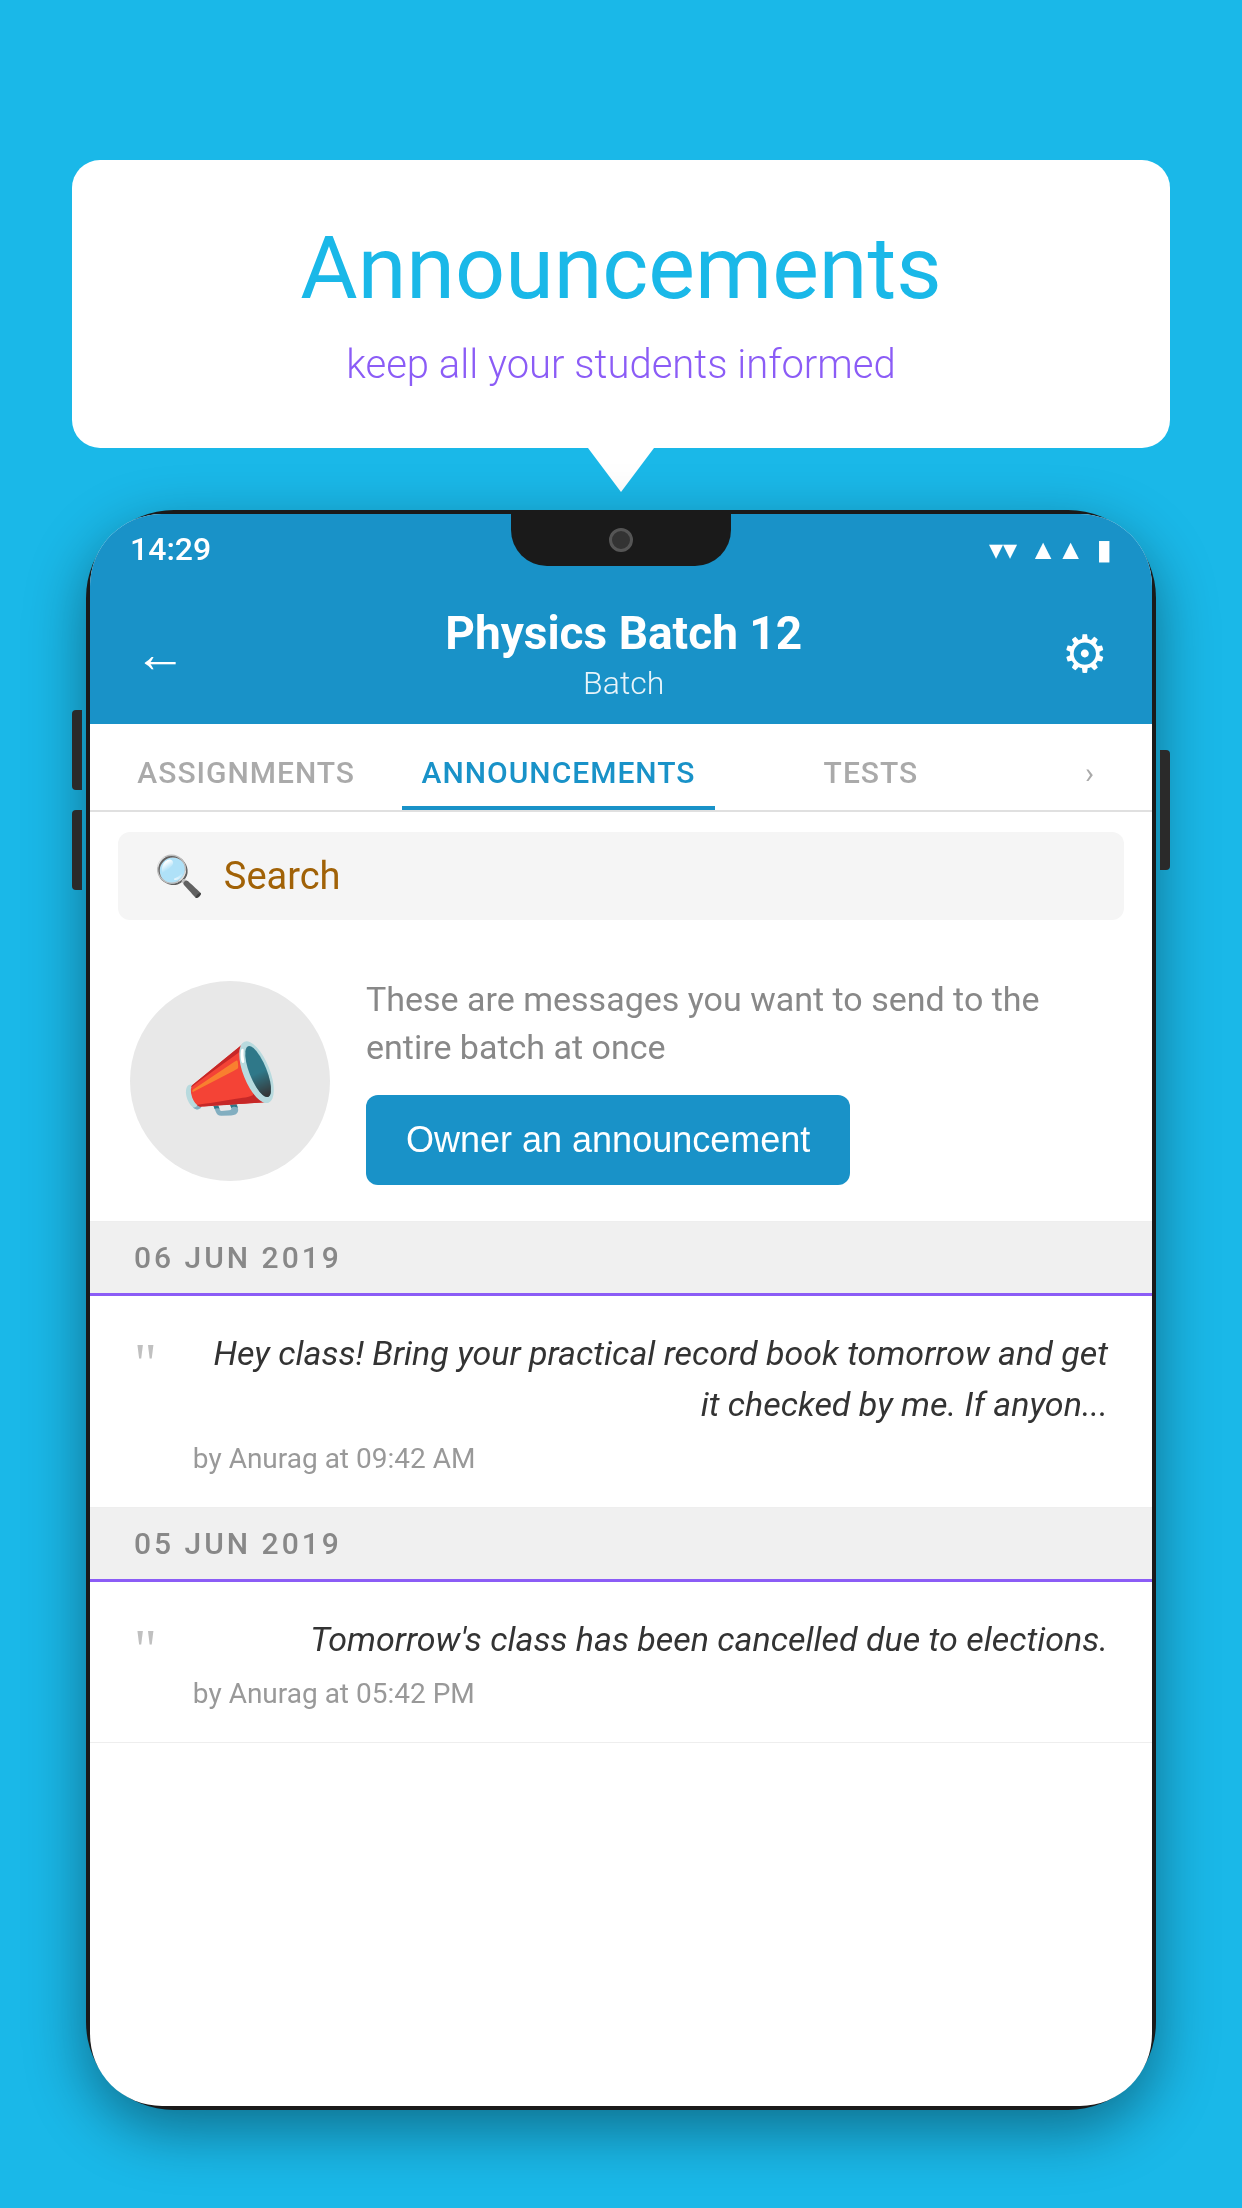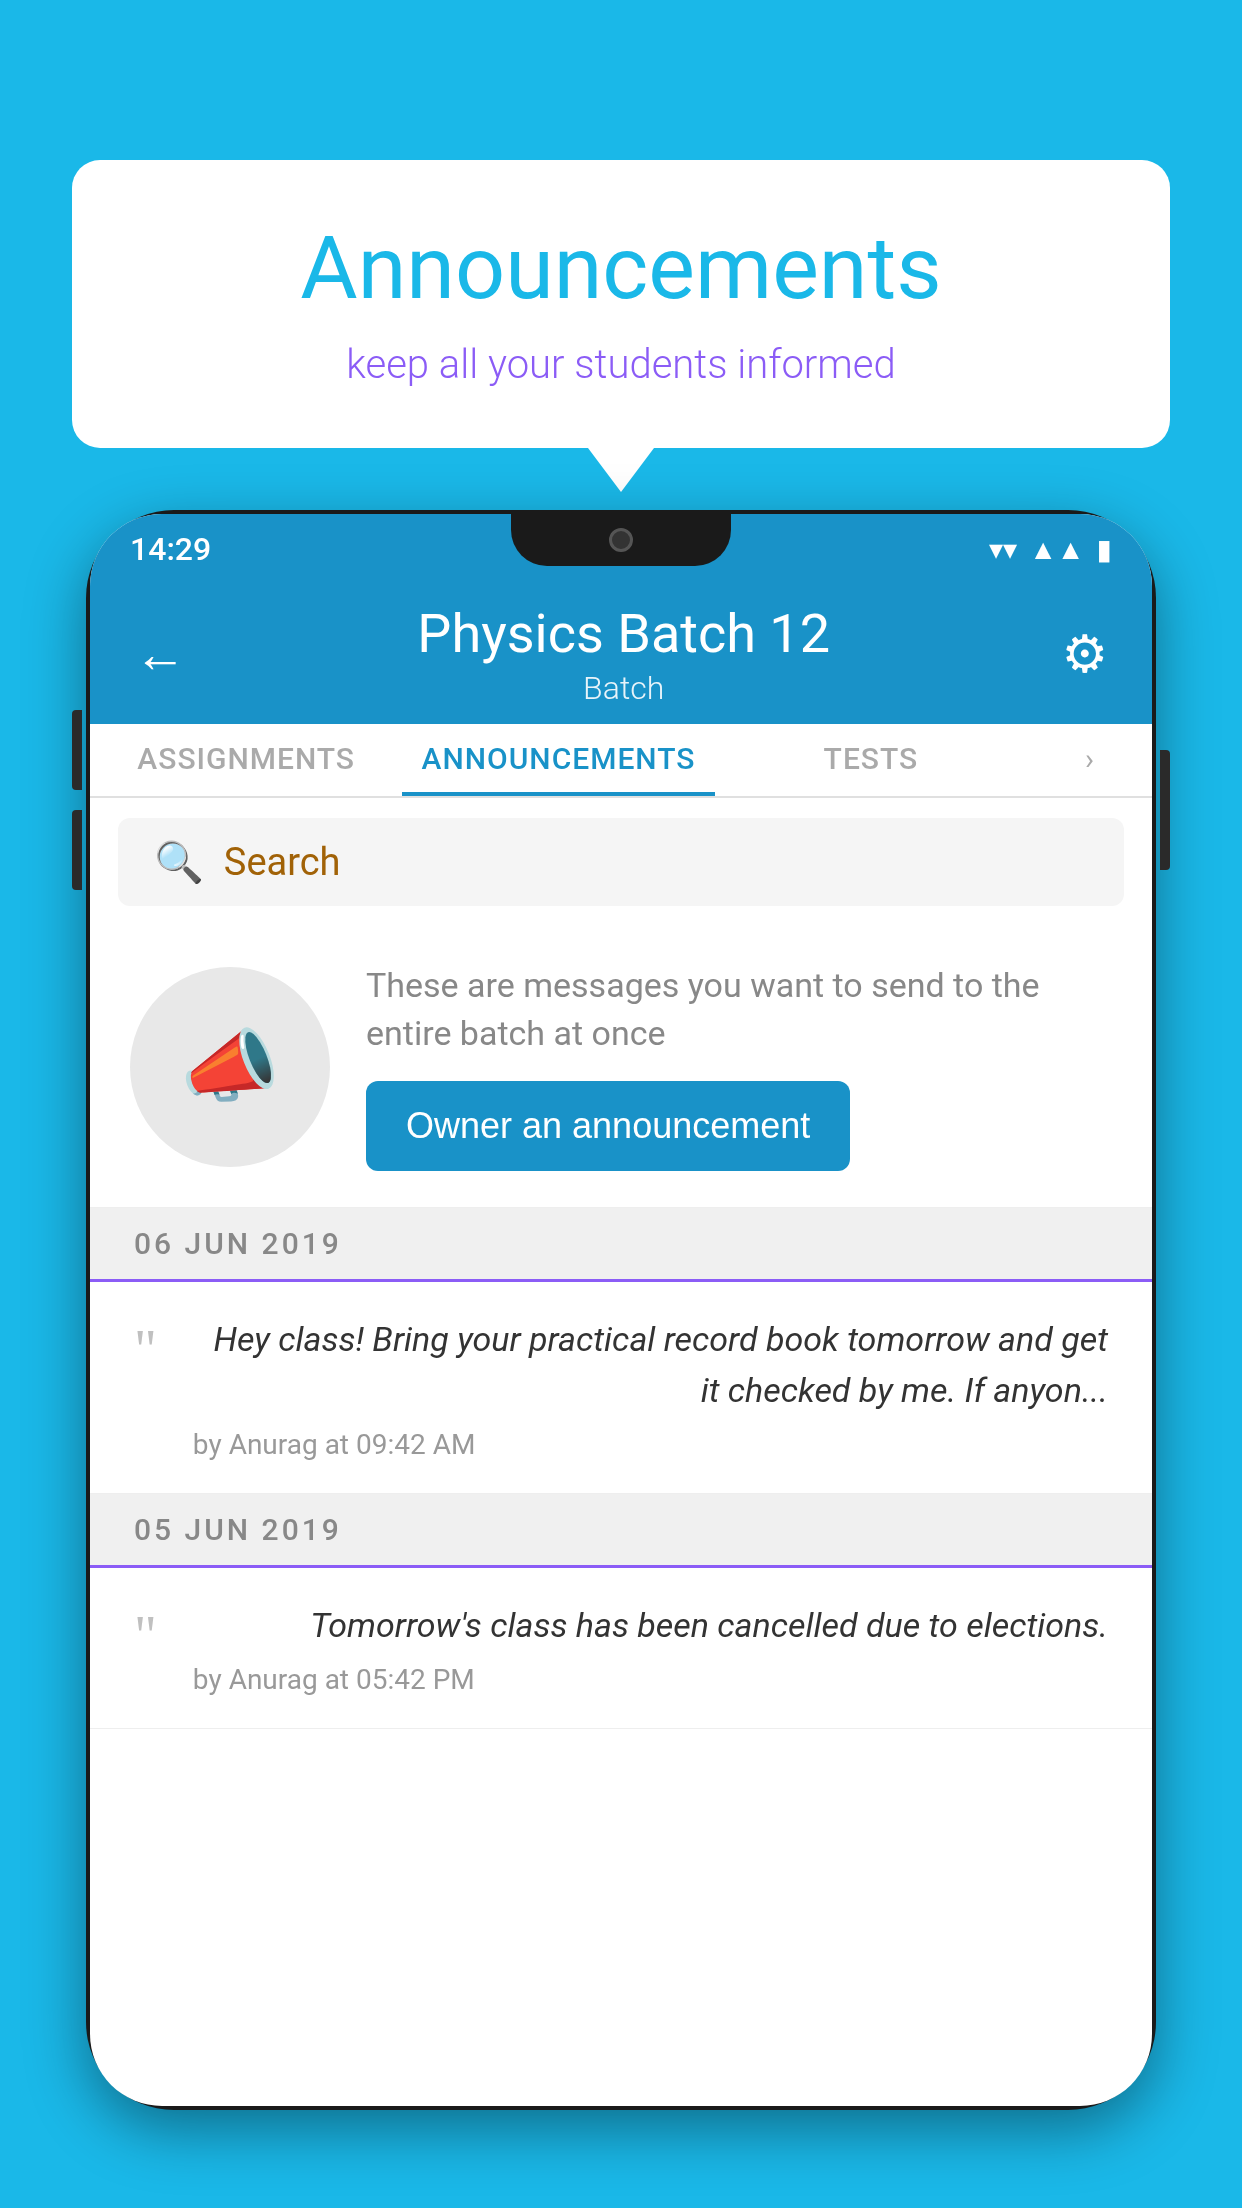--- a/index.html
+++ b/index.html
@@ -156,43 +156,43 @@
       cursor: pointer;
     }
 
     .header-title-block {
       text-align: center;
       flex: 1;
     }
 
     .header-title {
       color: white;
-      font-size: 54px;
-      font-weight: 400;
+      font-size: 46px;
+      font-weight: 700;
     }
 
     .header-subtitle {
       color: rgba(255,255,255,0.9);
       font-size: 32px;
       font-weight: 300;
       margin-top: 4px;
     }
 
     .gear-icon {
       color: white;
       font-size: 52px;
       cursor: pointer;
     }
 
     
     .tabs-container {
       background: white;
       display: flex;
       border-bottom: 2px solid #e0e0e0;
-      height: 74px;
+      height: 88px;
       align-items: flex-end;
     }
 
     .tab {
       flex: 1;
       text-align: center;
       padding-bottom: 20px;
       font-size: 30px;
       font-weight: 500;
       color: #aaa;

